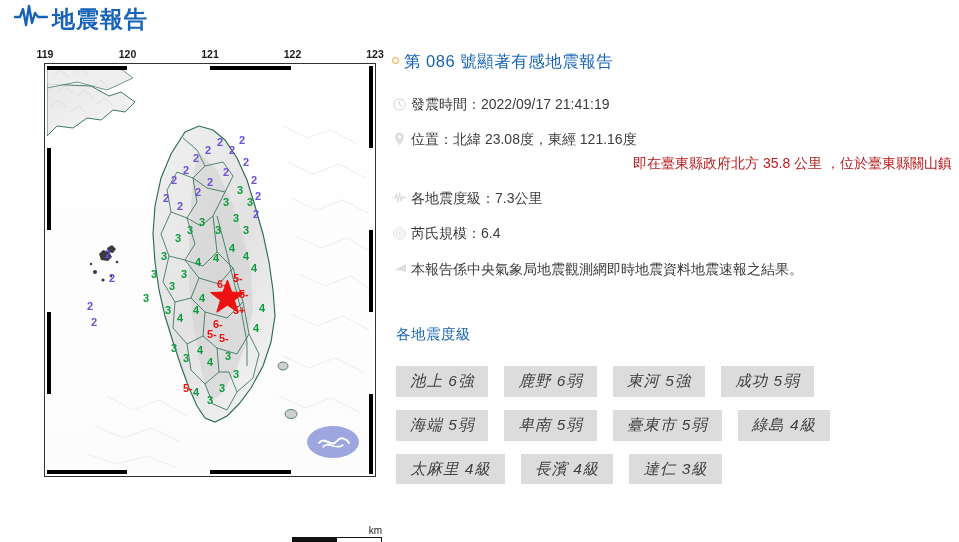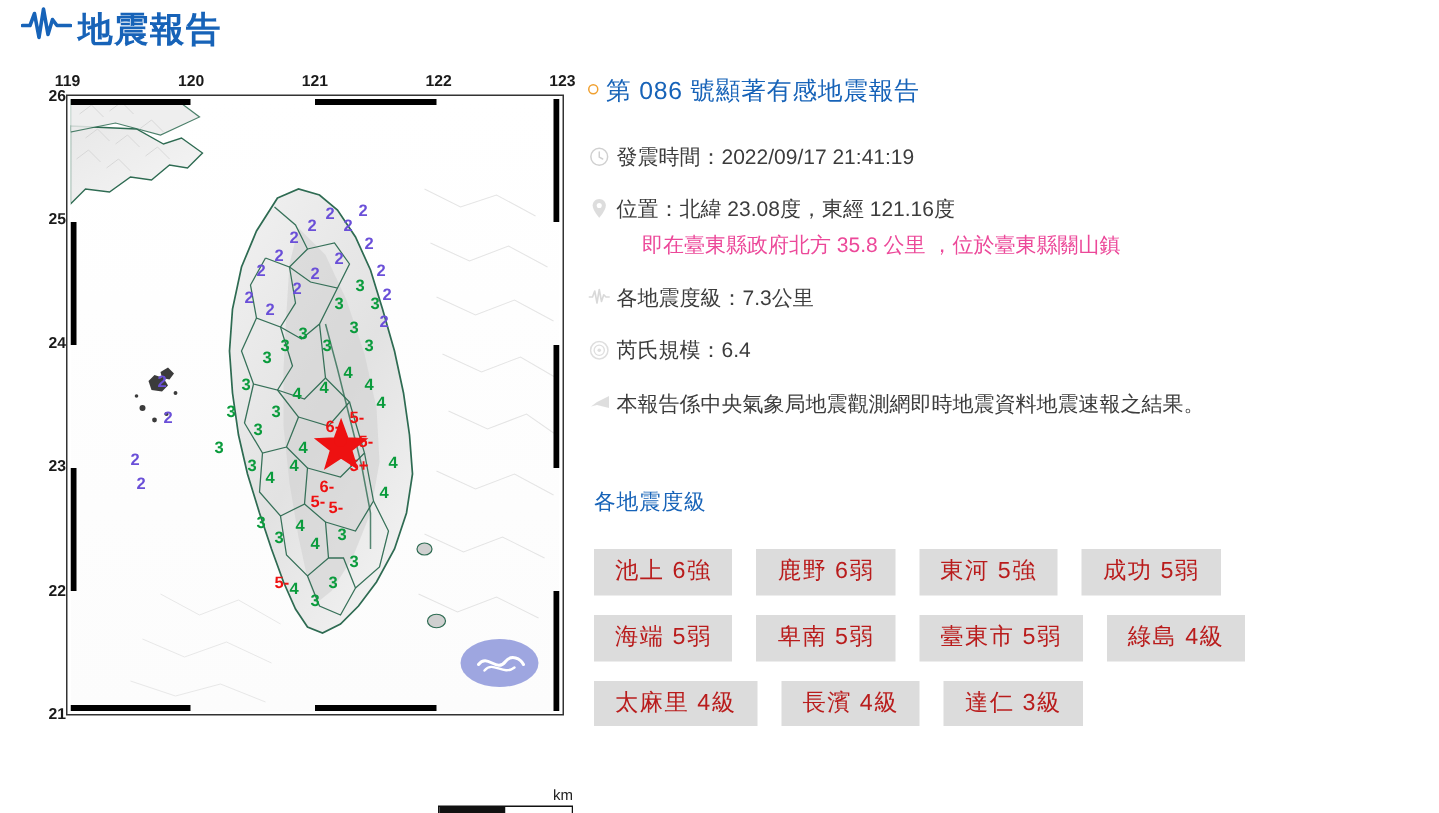--- a/index.html
+++ b/index.html
@@ -148,22 +148,23 @@
     width: 15px; height: 18px;
     display: flex; align-items: center; justify-content: center;
     opacity: 0.55;
     margin-top: 1px;
   }
   .info-text { flex: 1 1 auto; }
   .info-sub {
     padding-left: 36px;
     margin-top: 3px;
     font-size: 14px;
-    color: #ec4899;
+    color: #b91c1c;
     line-height: 1.45;
+    text-align: right;
   }
 
   
   .intensity-section {
     position: absolute;
     left: 396px; top: 325px;
     width: 556px;
   }
   .section-label {
     font-size: 14.5px;
@@ -194,26 +195,27 @@
   }
   .badge-grid {
     margin-top: 22px;
     display: flex;
     flex-wrap: wrap;
     gap: 13px 16px;
     width: 520px;
   }
   .badge {
     background: #dcdcdc;
-    color: #b91c1c;
+    color: #404040;
     font-size: 15.5px;
     padding: 6px 14px 7px 14px;
     letter-spacing: 1px;
     white-space: nowrap;
     line-height: 1.15;
+    font-style: italic;
   }
 </style>
 </head>
 <body>
 
 <div class="header">
   <span class="header-icon">
     <svg width="34" height="26" viewBox="0 0 34 26">
       <polyline points="1,13 6,13 9,5 12,21 15,2 18,19 21,9 24,13 33,13" fill="none" stroke="#1763b8" stroke-width="2.4" stroke-linejoin="round" stroke-linecap="round"></polyline>
     </svg>
@@ -224,28 +226,20 @@
 <div class="map-panel">
 
   <div class="map-xaxis">
     <span class="tick" style="left:0%">119</span>
     <span class="tick" style="left:25%">120</span>
     <span class="tick" style="left:50%">121</span>
     <span class="tick" style="left:75%">122</span>
     <span class="tick" style="left:100%">123</span>
   </div>
 
-  <div class="map-yaxis">
-    <span class="tick" style="top:0%">26</span>
-    <span class="tick" style="top:20%">25</span>
-    <span class="tick" style="top:40%">24</span>
-    <span class="tick" style="top:60%">23</span>
-    <span class="tick" style="top:80%">22</span>
-    <span class="tick" style="top:100%">21</span>
-  </div>
 
   <div class="map-frame">
     <div class="map-inner">
       <svg class="map-svg" width="326" height="408" viewBox="0 0 326 408">
         <defs>
           <linearGradient id="seaGrad" x1="0" y1="0" x2="0" y2="1">
             <stop offset="0" stop-color="#ffffff"></stop>
             <stop offset="1" stop-color="#fcfcfc"></stop>
           </linearGradient>
           <linearGradient id="landShade" x1="0.2" y1="0" x2="0.9" y2="1">

